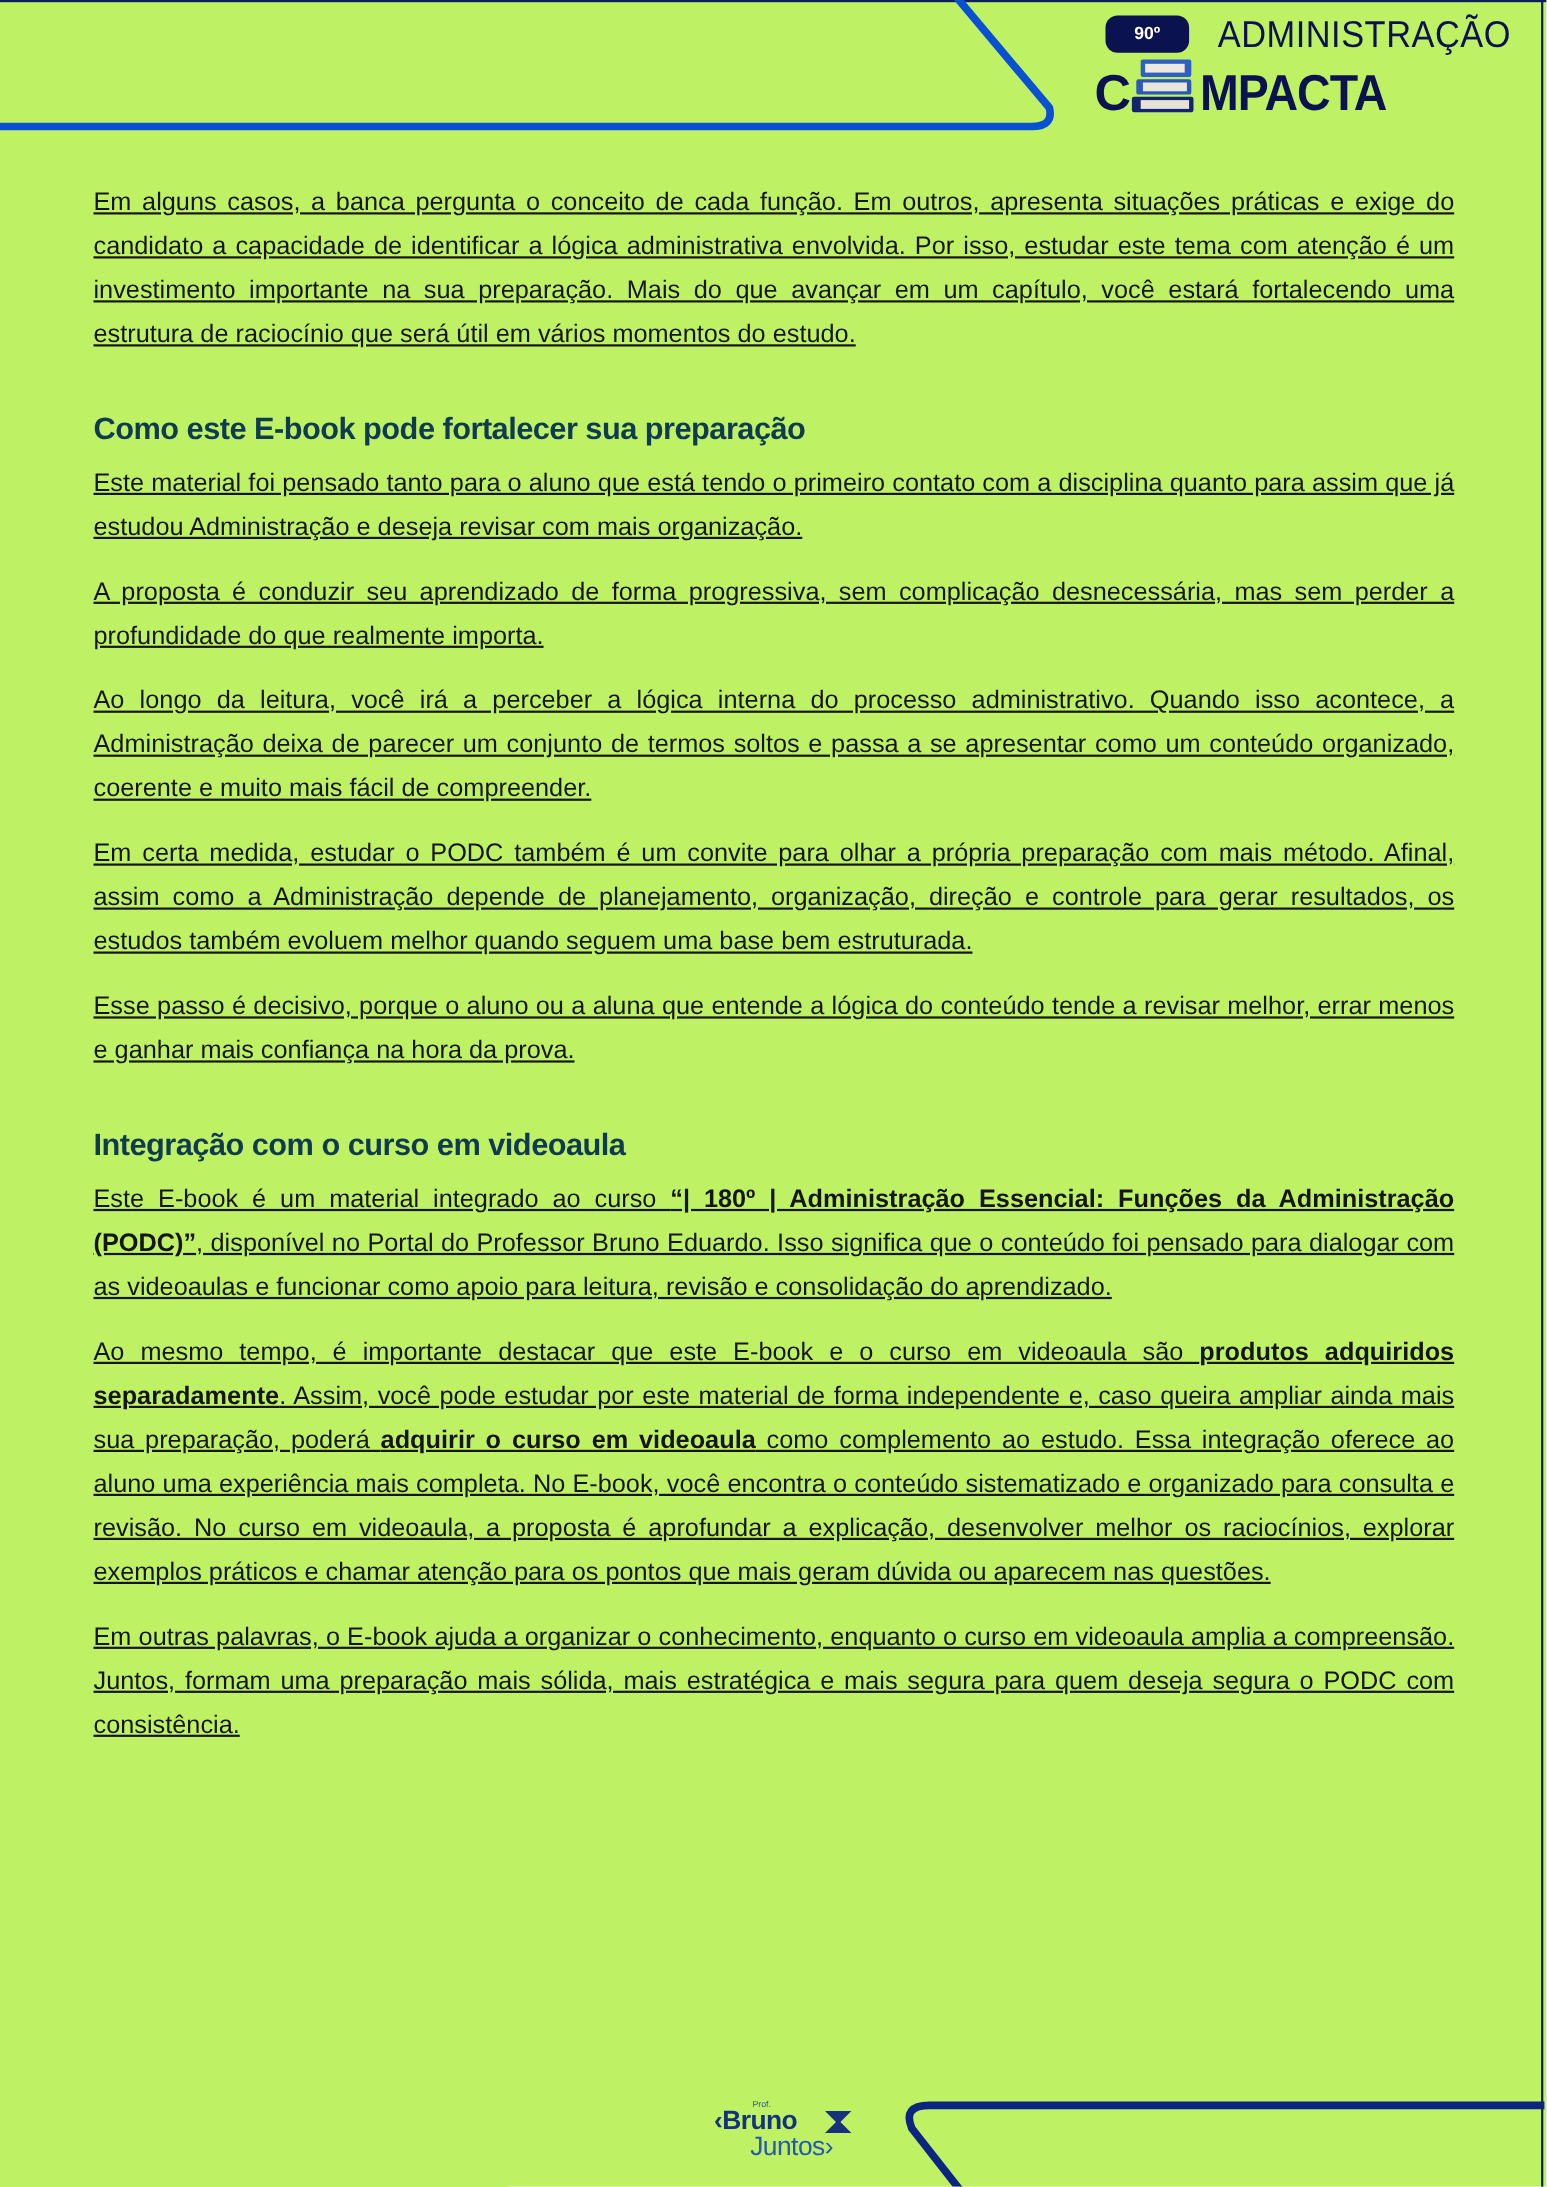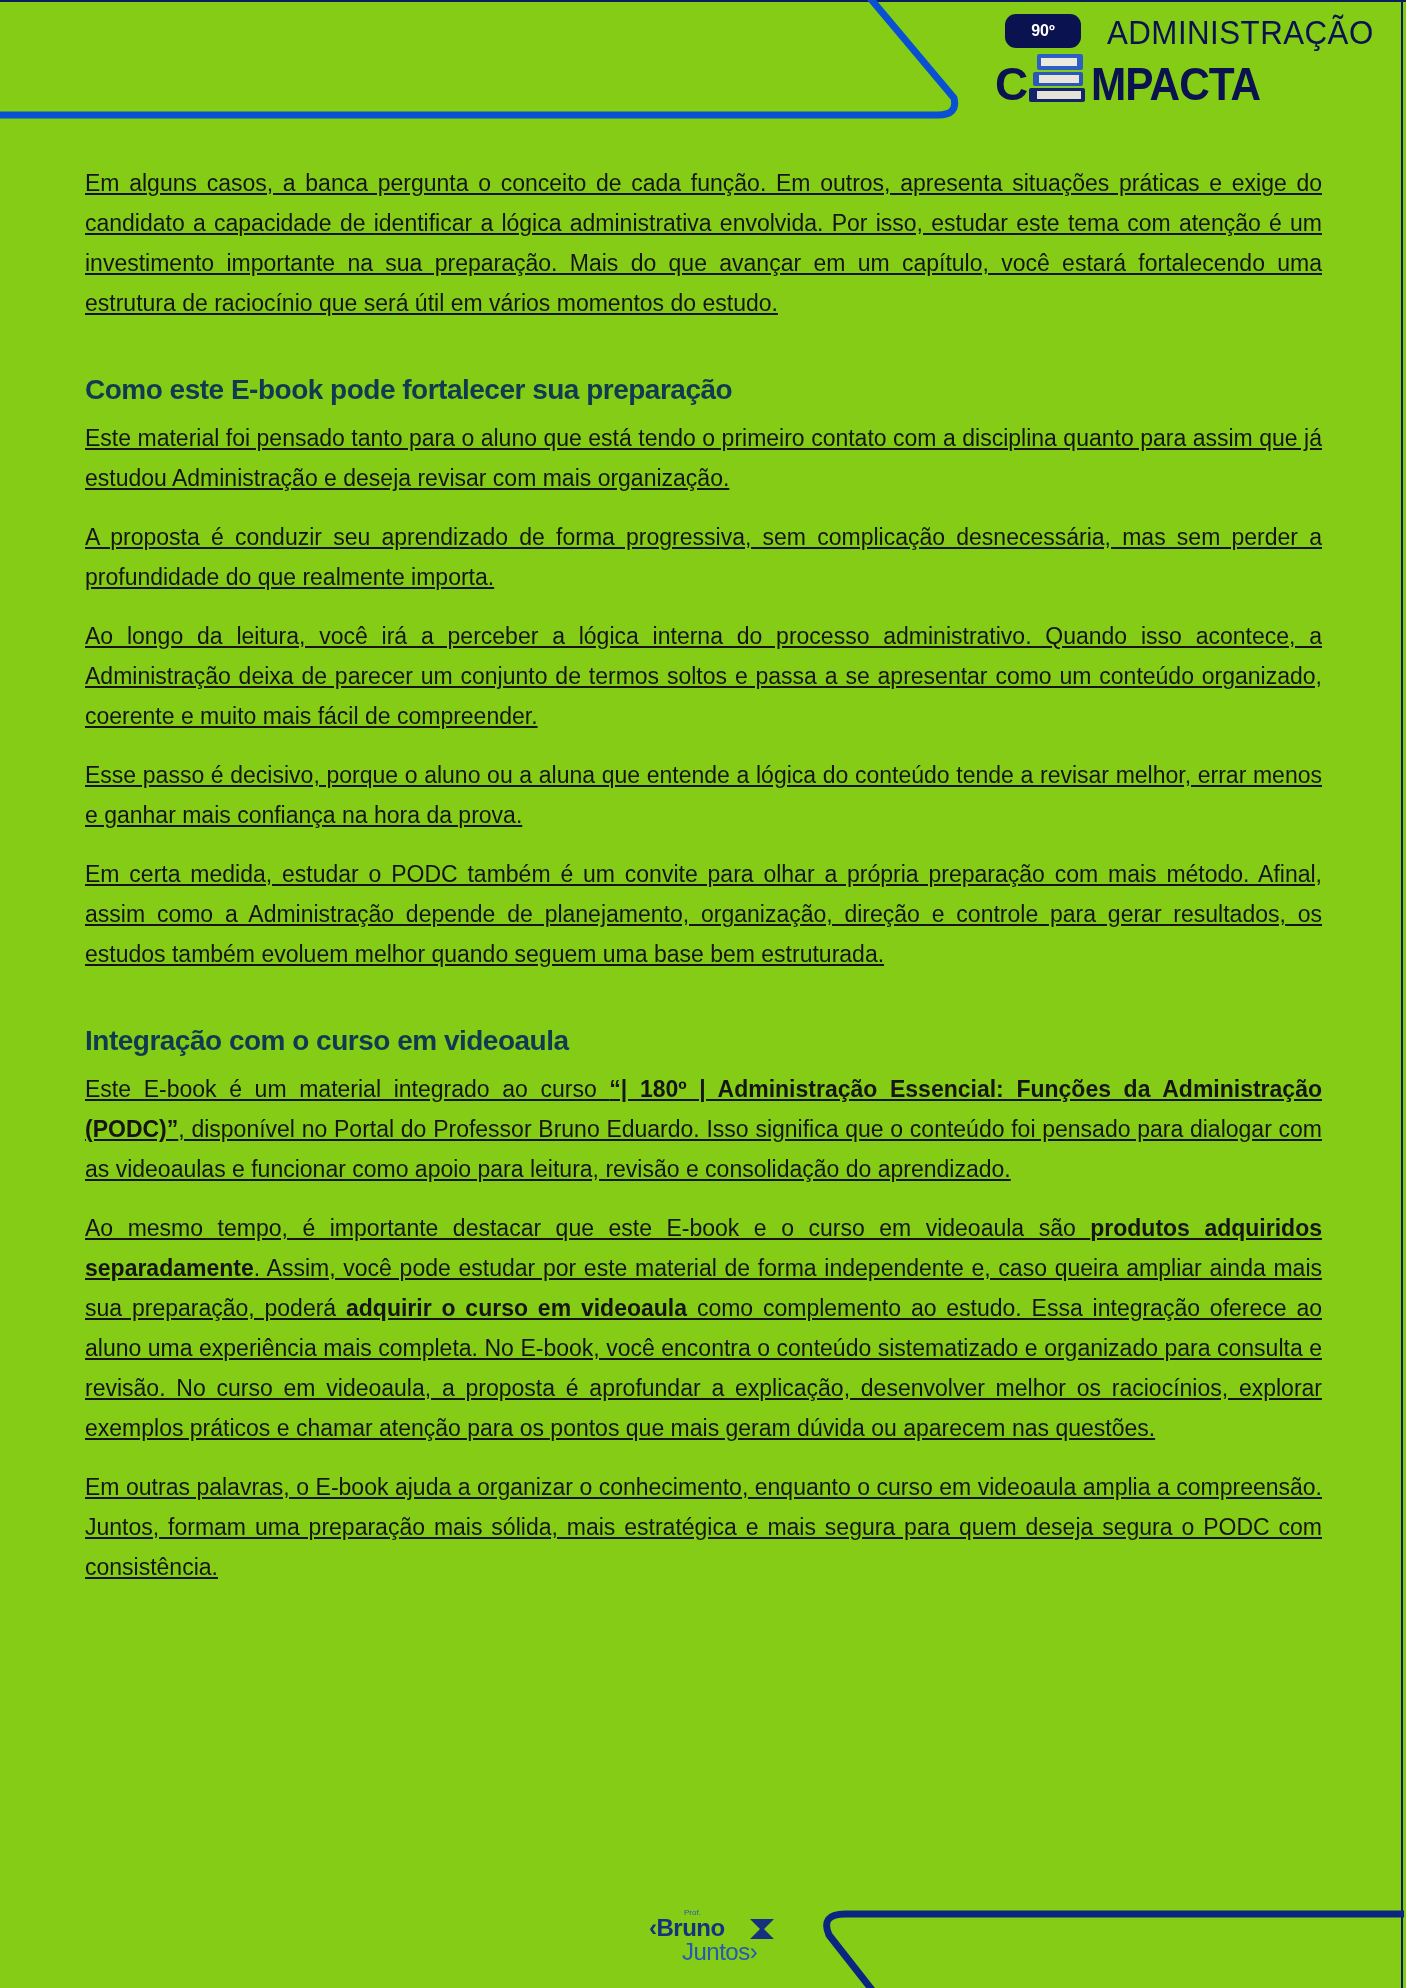--- a/index.html
+++ b/index.html
@@ -1,17 +1,17 @@
 <!DOCTYPE html>
 <html><head>
 <meta charset="utf-8">
 <style>
   html, body { margin: 0; padding: 0; background: #ffffff; }
   body { width: 1406px; height: 1988px; position: relative; overflow: hidden; }
-  .page { position: absolute; left: 0; top: 0; width: 1406px; height: 1988px; background: #84cc16; }
+  .page { position: absolute; left: 0; top: 0; width: 1406px; height: 1988px; background: #bef264; }
   .frame-top { position: absolute; left: 0; top: 0; width: 1406px; height: 2px; background: #0b1f5c; }
   .frame-right { position: absolute; right: 3px; top: 0; width: 2px; height: 1988px; background: #0b1f5c; }
   svg.deco { position: absolute; left: 0; top: 0; }
 
   .logo { position: absolute; left: 995px; top: 10px; width: 390px; height: 105px; }
   .logo .badge { position: absolute; left: 10px; top: 4px; width: 76px; height: 34px; background: #0b1250; border-radius: 11px; color: #fff;
     font-family: "Liberation Sans", sans-serif; font-weight: bold; font-size: 16px; line-height: 34px; text-align: center; }
   .logo .admin { position: absolute; left: 112px; top: 2px; font-family: "Liberation Sans", sans-serif; font-size: 34px; color: #0b1250; letter-spacing: 0.5px; line-height: 40px; font-stretch: condensed; transform: scaleX(0.92); transform-origin: left; }
   .logo .compacta { position: absolute; left: 0; top: 40px; font-family: "Liberation Sans", sans-serif; font-weight: bold; font-size: 46px; color: #0b1250; line-height: 66px; letter-spacing: -1px; white-space: nowrap; }
   .logo .compacta .c { display: inline-block; }
@@ -59,22 +59,22 @@
     </div>
   </div>
 
   <div class="content">
     <p class="sec1">Em alguns casos, a banca pergunta o conceito de cada função. Em outros, apresenta situações práticas e exige do candidato a capacidade de identificar a lógica administrativa envolvida. Por isso, estudar este tema com atenção é um investimento importante na sua preparação. Mais do que avançar em um capítulo, você estará fortalecendo uma estrutura de raciocínio que será útil em vários momentos do estudo.</p>
 
     <h2 class="h-a">Como este E-book pode fortalecer sua preparação</h2>
     <p>Este material foi pensado tanto para o aluno que está tendo o primeiro contato com a disciplina quanto para assim que já estudou Administração e deseja revisar com mais organização.</p>
     <p>A proposta é conduzir seu aprendizado de forma progressiva, sem complicação desnecessária, mas sem perder a profundidade do que realmente importa.</p>
     <p>Ao longo da leitura, você irá a perceber a lógica interna do processo administrativo. Quando isso acontece, a Administração deixa de parecer um conjunto de termos soltos e passa a se apresentar como um conteúdo organizado, coerente e muito mais fácil de compreender.</p>
+    <p>Em certa medida, estudar o PODC também é um convite para olhar a própria preparação com mais método. Afinal, assim como a Administração depende de planejamento, organização, direção e controle para gerar resultados, os estudos também evoluem melhor quando seguem uma base bem estruturada.</p>
     <p>Esse passo é decisivo, porque o aluno ou a aluna que entende a lógica do conteúdo tende a revisar melhor, errar menos e ganhar mais confiança na hora da prova.</p>
-    <p>Em certa medida, estudar o PODC também é um convite para olhar a própria preparação com mais método. Afinal, assim como a Administração depende de planejamento, organização, direção e controle para gerar resultados, os estudos também evoluem melhor quando seguem uma base bem estruturada.</p>
 
     <h2 class="h-b">Integração com o curso em videoaula</h2>
     <p><span>Este E-book é um material integrado ao curso </span><b>“| 180º | Administração Essencial: Funções da Administração (PODC)”</b><span>, disponível no Portal do Professor Bruno Eduardo. Isso significa que o conteúdo foi pensado para dialogar com as videoaulas e funcionar como apoio para leitura, revisão e consolidação do aprendizado.</span></p>
     <p><span>Ao mesmo tempo, é importante destacar que este E-book e o curso em videoaula são </span><b>produtos adquiridos separadamente</b><span>. Assim, você pode estudar por este material de forma independente e, caso queira ampliar ainda mais sua preparação, poderá </span><b>adquirir o curso em videoaula</b><span> como complemento ao estudo. Essa integração oferece ao aluno uma experiência mais completa. No E-book, você encontra o conteúdo sistematizado e organizado para consulta e revisão. No curso em videoaula, a proposta é aprofundar a explicação, desenvolver melhor os raciocínios, explorar exemplos práticos e chamar atenção para os pontos que mais geram dúvida ou aparecem nas questões.</span></p>
     <p>Em outras palavras, o E-book ajuda a organizar o conhecimento, enquanto o curso em videoaula amplia a compreensão. Juntos, formam uma preparação mais sólida, mais estratégica e mais segura para quem deseja segura o PODC com consistência.</p>
   </div>
 
   <div class="footer-logo">
     <span class="prof">Prof.</span>
     <span class="bruno">‹Bruno</span>

